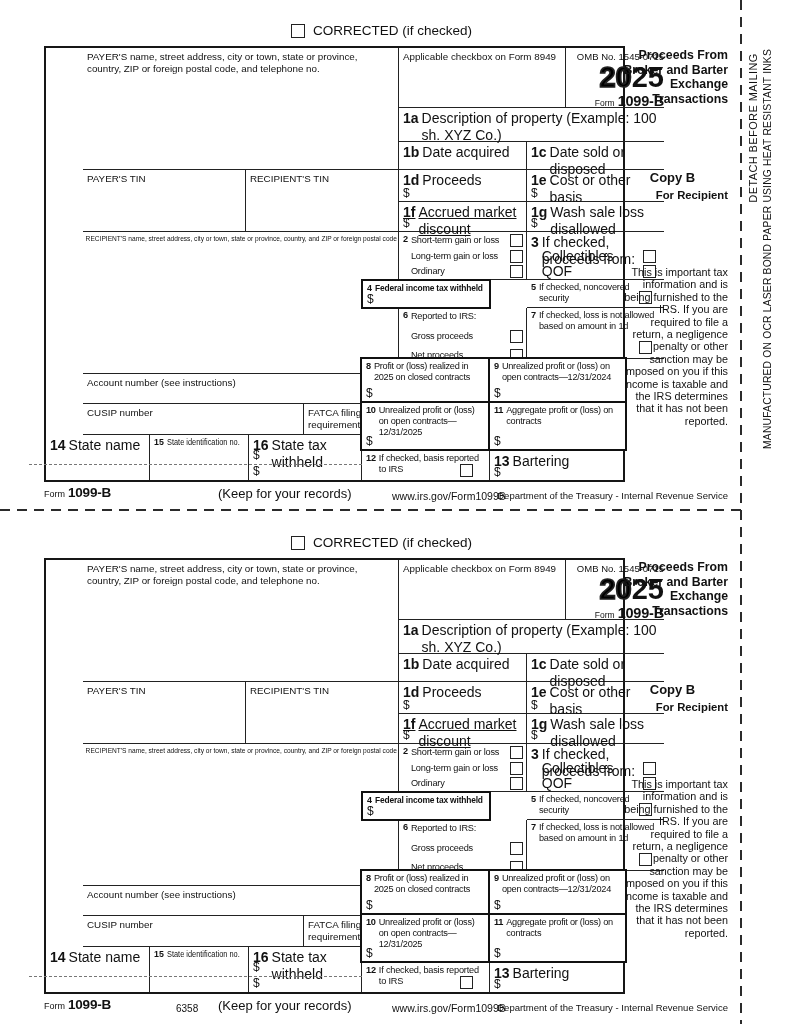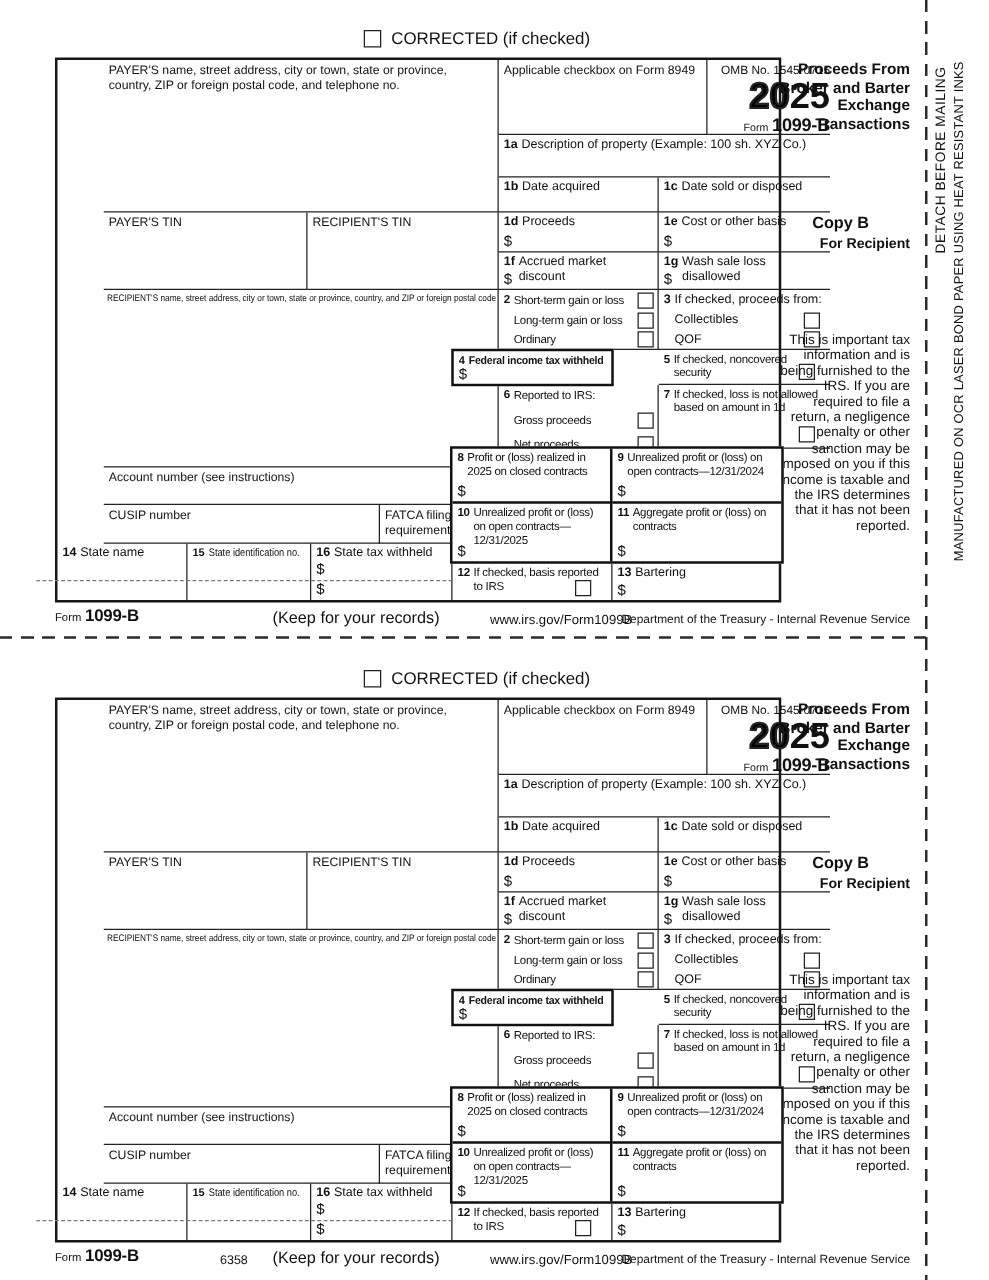--- a/index.html
+++ b/index.html
@@ -32,42 +32,42 @@
   .c-s14{left:0;top:387px;width:104px;height:45px;}
   .c-s15{left:104px;top:387px;width:99px;height:45px;}
   .c-s16{left:203px;top:387px;width:113px;height:45px;}
   .c-8949{left:316px;top:0;width:167px;height:60px;}
   .c-omb{left:483px;top:0;width:98px;height:60px;}
   .c-1a{left:316px;top:60px;width:265px;height:34px;}
   .c-1b{left:316px;top:94px;width:128px;height:28px;}
   .c-1c{left:444px;top:94px;width:137px;height:28px;}
   .c-1d{left:316px;top:122px;width:128px;height:32px;}
   .c-1e{left:444px;top:122px;width:137px;height:32px;}
-  .c-1f{left:316px;top:154px;width:128px;height:30px;}
+  .c-1f{left:316px;top:154px;width:128px;height:30px;text-decoration:underline;}
   .c-1g{left:444px;top:154px;width:137px;height:30px;}
   .c-2{left:316px;top:184px;width:128px;height:48px;}
   .c-3{left:444px;top:184px;width:137px;height:48px;}
   .c-4{left:315px;top:231px;width:130px;height:30px;border:2px solid #111;background:#fff;z-index:2;}
   .c-5{left:444px;top:232px;width:137px;height:28px;}
   .c-6{left:316px;top:260px;width:128px;height:51px;}
   .c-7{left:444px;top:260px;width:137px;height:51px;}
   .g811{left:314px;top:309px;width:267px;height:94px;border:2px solid #111;background:#fff;z-index:2;
         display:grid;grid-template-columns:128px 1fr;grid-template-rows:44px 1fr;}
   .gc{position:relative;}
   .g8{border-right:2px solid #111;border-bottom:2px solid #111;}
   .g9{border-bottom:2px solid #111;}
   .g10{border-right:2px solid #111;}
   .c-12{left:316px;top:403px;width:128px;height:29px;}
   .c-13{left:444px;top:403px;width:137px;height:29px;}
   .state-dash{position:absolute;left:-17px;top:416px;width:333px;border-top:1.5px dashed #777;z-index:3;}
 
   
   .blk{font-size:9.8px;line-height:1.22;padding:3px 5px 0 4px;}
   .tinytxt{font-size:7.6px;white-space:nowrap;transform:scaleX(.87);transform-origin:0 0;padding:2px 0 0 3px;}
-  .lbl{display:flex;gap:3px;font-size:10px;line-height:1.18;padding:2px 3px 0 4px;position:relative;}
+  .lbl{display:flex;gap:3px;font-size:14px;line-height:1.18;padding:2px 3px 0 4px;position:relative;}
   .bn{font-weight:700;white-space:nowrap;}
   .lt{flex:1;}
   .narrow{font-size:9.2px;letter-spacing:-.2px;}
   .gc .lbl{font-size:9.2px;letter-spacing:-.25px;}
   .cur{position:absolute;left:4px;bottom:1px;font-size:12px;}
   .cur-a{position:absolute;left:4px;top:13px;font-size:12px;}
   .cur-b{position:absolute;left:4px;top:29px;font-size:12px;}
   .opts{flex:1;display:flex;flex-direction:column;gap:2.5px;}
   .optrow{display:flex;align-items:center;justify-content:space-between;height:13px;}
   .ot{white-space:nowrap;}

